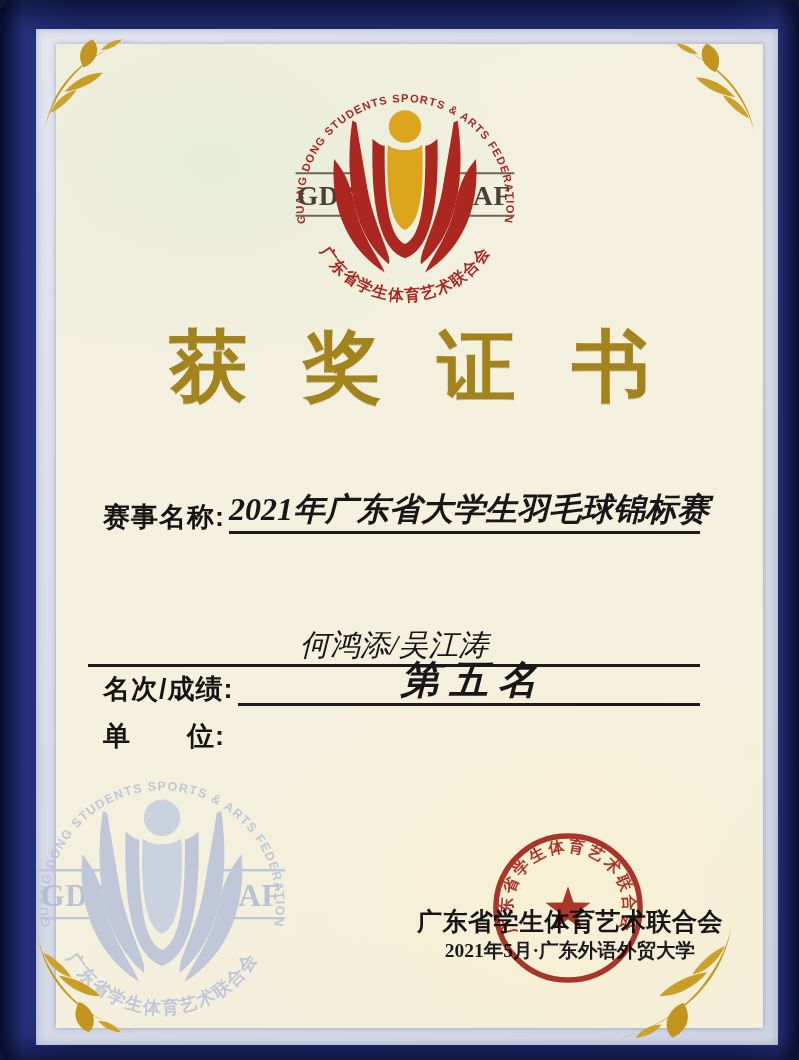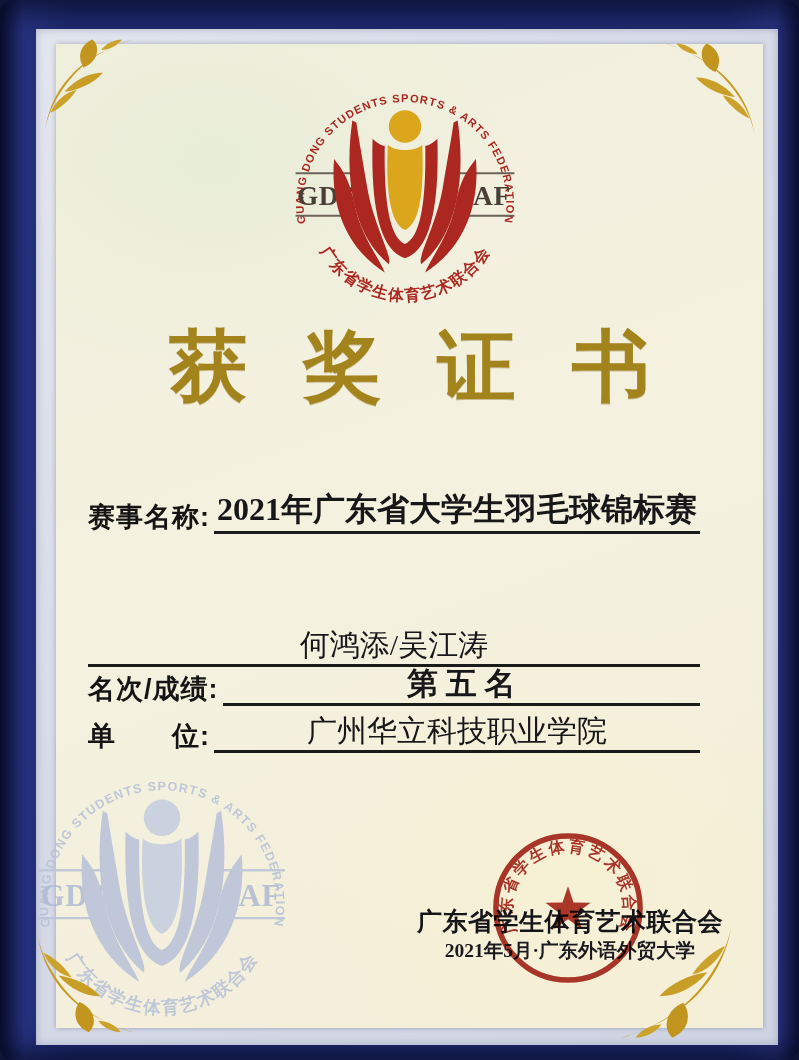--- a/index.html
+++ b/index.html
@@ -45,29 +45,29 @@
     letter-spacing:.72em;padding-left:.72em;line-height:1.1;
     text-shadow:0 1px 0 rgba(120,92,10,.35);
   }
 
   
   .field-row{position:absolute;left:88px;right:99px;height:54px;display:flex;align-items:flex-end;}
   .row-1{top:480px}.row-2{top:534px}.row-3{top:613px}.row-4{top:652px}.row-5{top:699px}
   .field-label{
     font-family:"Liberation Sans","DejaVu Sans",sans-serif;
     font-weight:700;font-size:27px;color:#141414;line-height:1;
-    white-space:nowrap;padding:0 4px 3px 0;letter-spacing:1px;
+    white-space:nowrap;padding:0 4px 3px 0;letter-spacing:1px;margin-left:15px;
   }
   .field-line{flex:1;position:relative;height:100%;border-bottom:3px solid #1b1b1b;}
   .field-value{
     position:absolute;left:0;right:0;bottom:4px;text-align:center;
-    font-size:30px;color:#17171a;white-space:nowrap;line-height:1;
+    font-size:30px;color:#17171a;white-space:nowrap;line-height:1;font-style:italic;
   }
   .row-1 .field-value{font-size:32px;font-weight:700;bottom:6px;}
-  .row-4 .field-value{font-size:31px;font-weight:600;}
+  .row-4 .field-value{font-size:39px;font-weight:600;}
 
   
   .issuer-block{position:absolute;left:415px;top:906px;width:310px;text-align:center;}
   .issuer-name{font-size:25px;font-weight:700;color:#15151a;line-height:32px;margin:0;letter-spacing:.5px;}
   .issue-date{font-size:19.5px;font-weight:600;color:#1a1a20;line-height:26px;margin:0;}
 
   .seal{position:absolute;left:489px;top:829px;width:158px;height:158px;mix-blend-mode:multiply;opacity:.93;}
   .seal-text{font-family:"Liberation Serif","DejaVu Serif",serif;font-size:16px;font-weight:bold;letter-spacing:3px;fill:#a8291f;}
 
   .ornament{position:absolute;}
@@ -165,23 +165,20 @@
       </span>
     </div>
     <div class="field-row row-4">
       <span class="field-label">名次/成绩:</span>
       <span class="field-line">
         <span class="field-value">第 五 名</span>
       </span>
     </div>
     <div class="field-row row-5">
       <span class="field-label">单　　位:</span>
-      <span class="field-line">
-        <span class="field-value">广州华立科技职业学院</span>
-      </span>
     </div>
   </div>
 
   <div class="issuer-block">
     <p class="issuer-name">广东省学生体育艺术联合会</p>
     <p class="issue-date">2021年5月·广东外语外贸大学</p>
   </div>
 
   <svg class="seal" viewBox="0 0 160 160">
     <circle cx="80" cy="80" r="73" fill="none" stroke="#a8291f" stroke-width="5.5"></circle>

